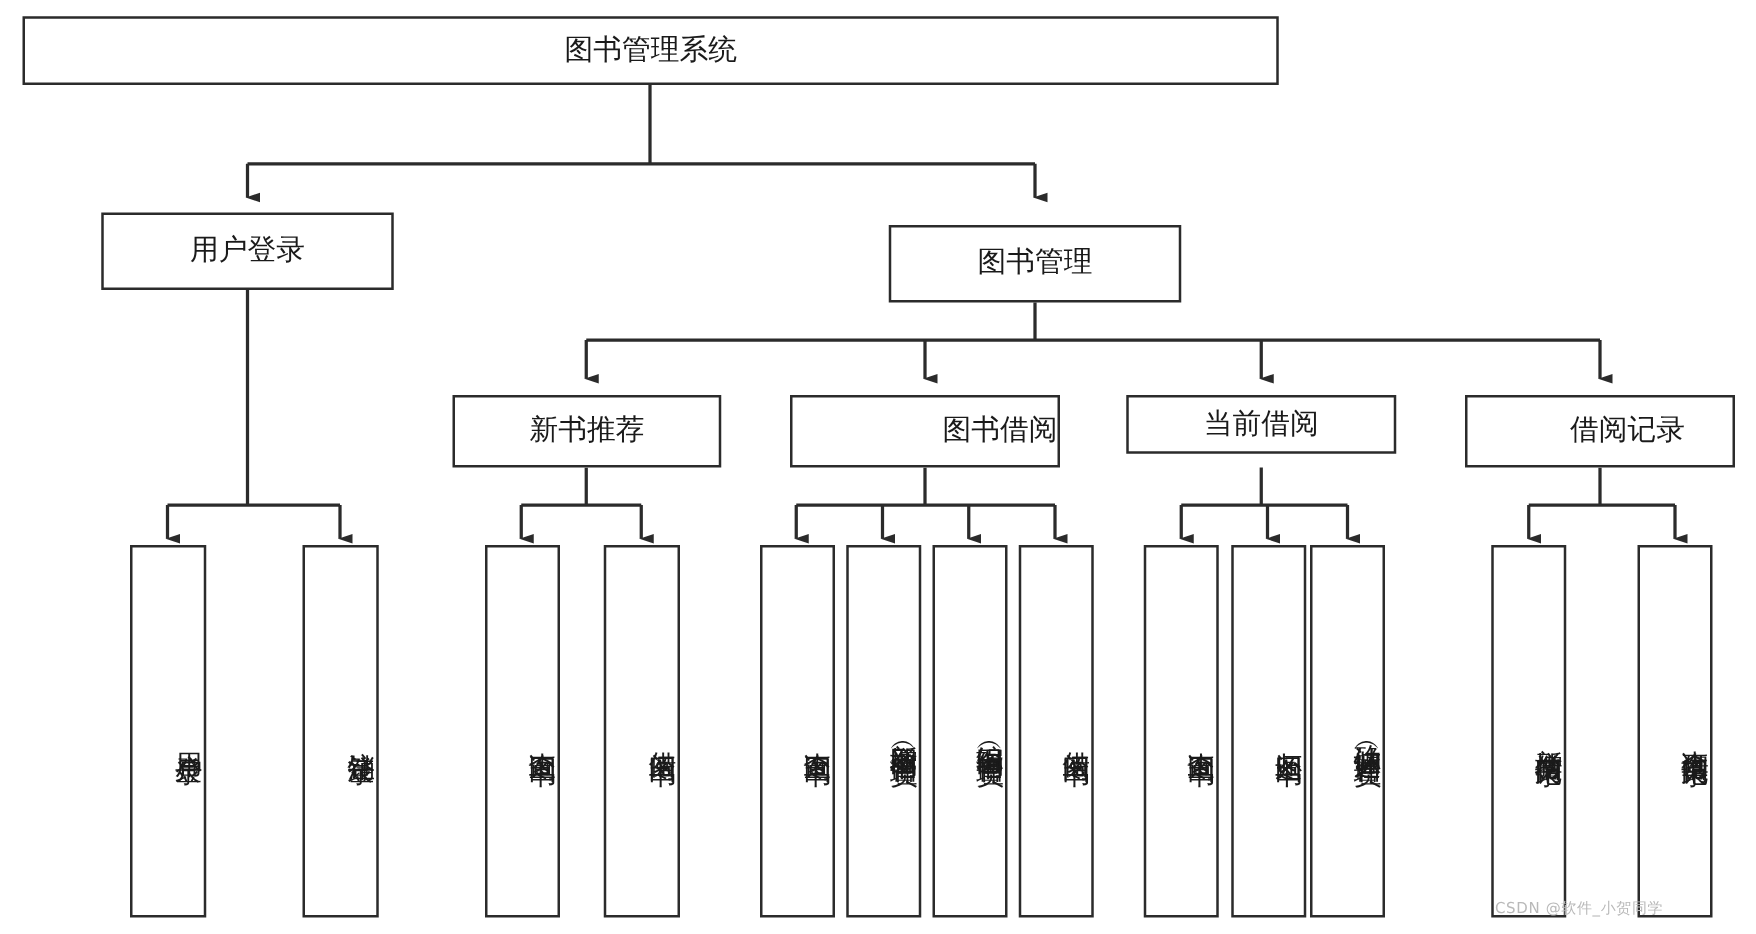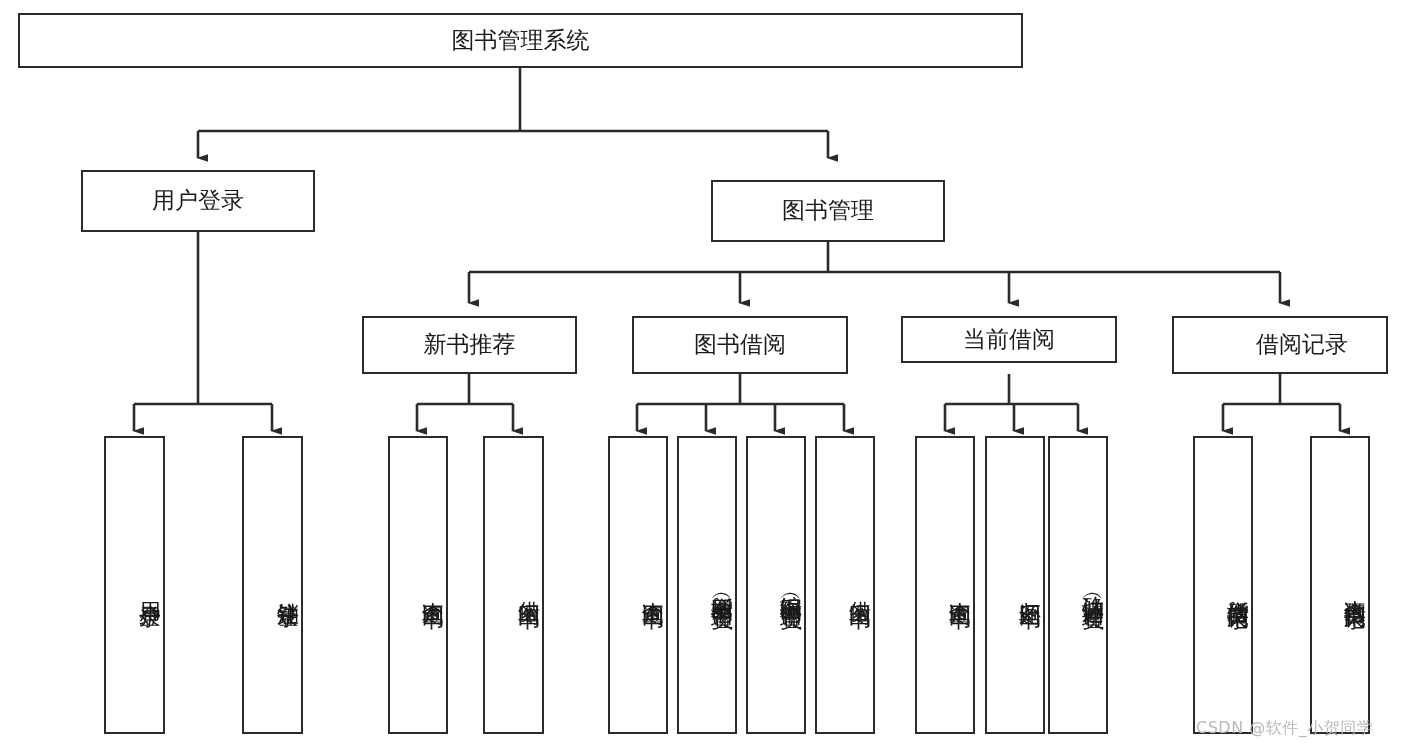--- a/index.html
+++ b/index.html
@@ -60,21 +60,21 @@
     display: block;
     white-space: pre-line;
   }
   .node.v .label {
     white-space: normal;
   }
   #watermark {
     position: absolute;
     left: 1196px;
     top: 718px;
-    font-size: 16px;
+    font-size: 12px;
     color: #b9b9b9;
     letter-spacing: 0.5px;
     white-space: nowrap;
     pointer-events: none;
   }
 </style>
 </head>
 <body>
 
 <div id="canvas">
@@ -137,21 +137,21 @@
   <div class="node h" style="left:81px; top:170px; width:234px; height:62px;">
     <span class="label">用户登录</span>
   </div>
   <div class="node h" style="left:711px; top:180px; width:234px; height:62px;">
     <span class="label">图书管理</span>
   </div>
 
   <div class="node h" style="left:362px; top:316px; width:215px; height:58px;">
     <span class="label">新书推荐</span>
   </div>
-  <div class="node h" style="left:632px; top:316px; width:216px; height:58px;">
+  <div class="node h" style="left:632px; top:316px; width:216px; height:58px;justify-content:flex-end;">
     <span class="label">图书借阅</span>
   </div>
   <div class="node h" style="left:901px; top:316px; width:216px; height:47px;">
     <span class="label">当前借阅</span>
   </div>
   <div class="node h" style="left:1172px; top:316px; width:216px; height:58px;padding-left:44px;">
     <span class="label">借阅记录</span>
   </div>
 
   <div class="node v" style="left:104px; top:436px; width:61px; height:298px;">

